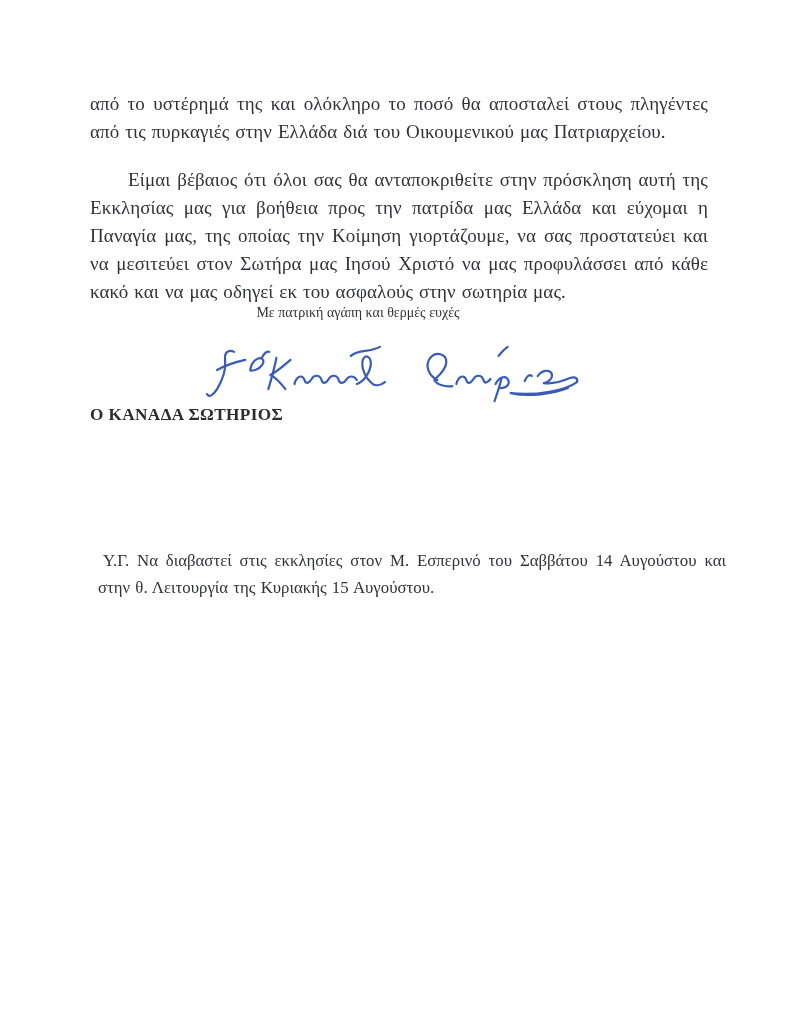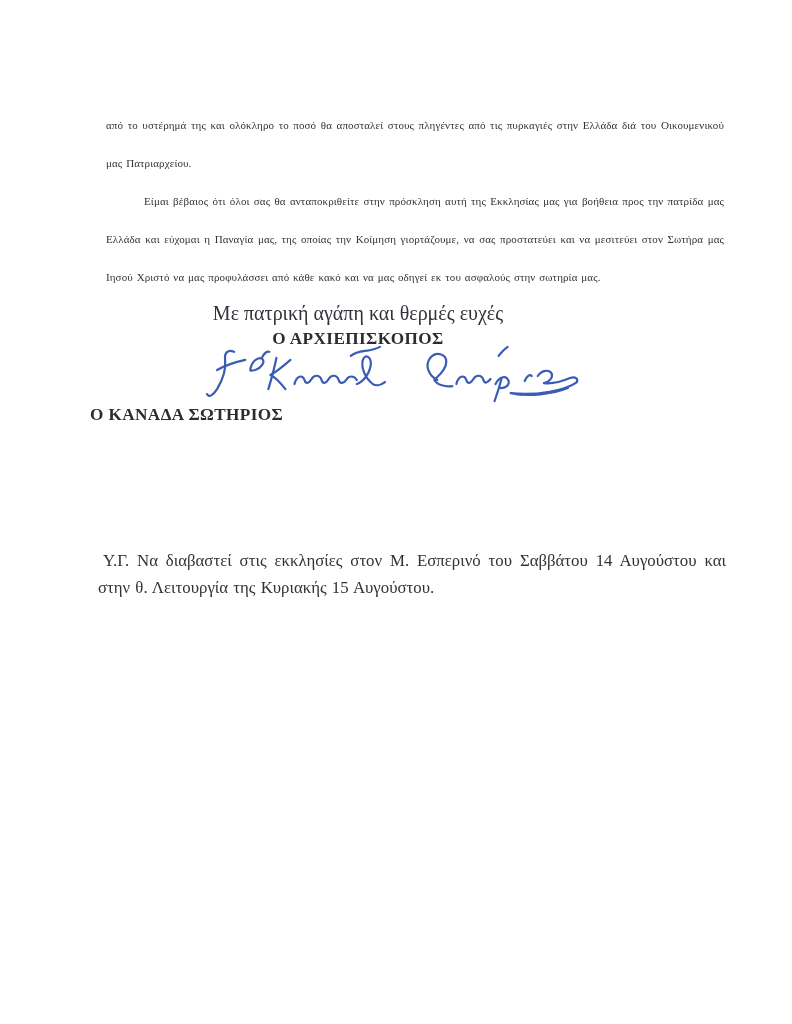--- a/index.html
+++ b/index.html
@@ -18,36 +18,36 @@
   }
   .page {
     position: relative;
     width: 792px;
     height: 1024px;
     background: var(--bg);
   }
   .para {
     position: absolute;
     color: var(--text);
-    font-size: 11px;
-    line-height: 38px;
+    font-size: 19px;
+    line-height: 28px;
     text-align: justify;
     letter-spacing: 0.1px;
     word-spacing: 1px;
-    margin: 16px;
+    margin: 0;
   }
   .para-continuation { left: 90px; top: 90px;  width: 618px; }
   .para-main         { left: 90px; top: 166px; width: 618px; text-indent: 38px; }
   .closing-block {
     position: absolute;
     left: 90px; top: 302px; width: 536px;
     text-align: center;
     color: var(--text);
   }
-  .salutation { font-size: 20px; line-height: 22px; }
+  .salutation { font-size: 14px; line-height: 22px; }
   .arch-title {
     font-size: 17.2px; line-height: 22px;
     font-weight: bold; margin-top: 4px;
     color: var(--heading); letter-spacing: 0.4px;
   }
   .signature-wrap {
     position: absolute;
     left: 204px; top: 343px;
     width: 376px; height: 64px;
   }
@@ -82,21 +82,20 @@
 <body>
 
 <div class="page">
 
   <p class="para para-continuation">από το υστέρημά της και ολόκληρο το ποσό θα αποσταλεί στους πληγέντες από τις πυρκαγιές στην Ελλάδα διά του Οικουμενικού μας Πατριαρχείου.</p>
 
   <p class="para para-main">Είμαι βέβαιος ότι όλοι σας θα ανταποκριθείτε στην πρόσκληση αυτή της Εκκλησίας μας για βοήθεια προς την πατρίδα μας Ελλάδα και εύχομαι η Παναγία μας, της οποίας την Κοίμηση γιορτάζουμε, να σας προστατεύει και να μεσιτεύει στον Σωτήρα μας Ιησού Χριστό να μας προφυλάσσει από κάθε κακό και να μας οδηγεί εκ του ασφαλούς στην σωτηρία μας.</p>
 
   <div class="closing-block">
     <div class="salutation">Με πατρική αγάπη και θερμές ευχές</div>
-    <div class="arch-title">Ο ΑΡΧΙΕΠΙΣΚΟΠΟΣ</div>
   </div>
 
   <div class="signature-wrap">
     <svg viewBox="0 0 374 62" xmlns="http://www.w3.org/2000/svg" aria-hidden="true">
 
       <path class="sig-stroke" d="M30,8 C24,5 20,9 21,16 C22,25 19,35 13,45 C9,51 5,54 3,50"></path>
       <path class="sig-stroke" d="M13,26 C22,21 32,18 41,16"></path>
 
       <path class="sig-stroke" d="M46,26 C47,18 54,12 58,15 C61,18 57,24 51,26 C47,27 46,27 46,26 M58,13 C60,9 63,7 65,8"></path>
 

